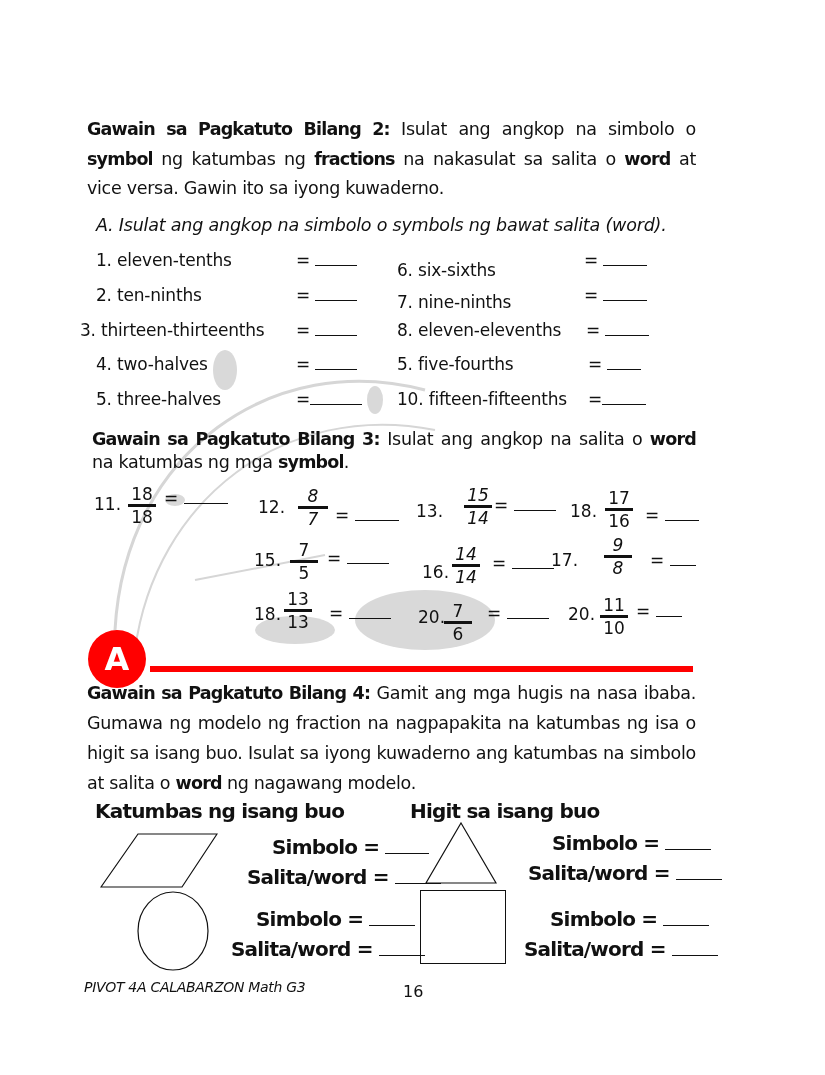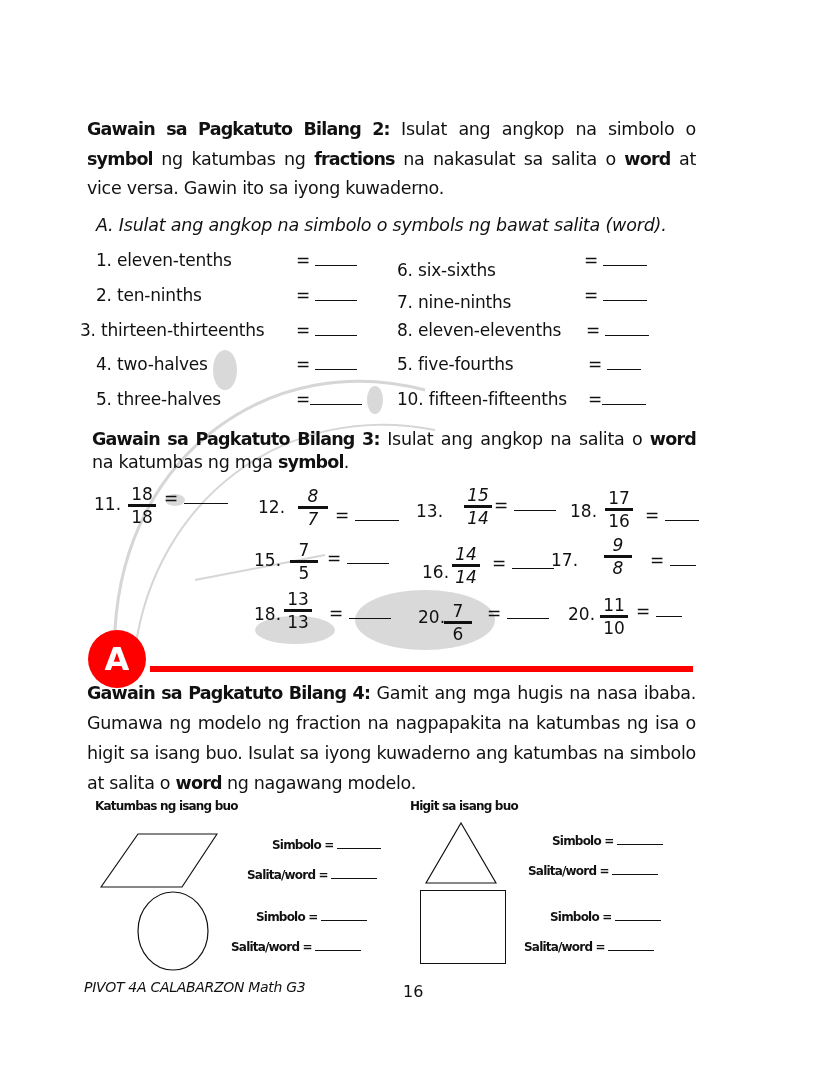--- a/index.html
+++ b/index.html
@@ -9,21 +9,21 @@
   .para { font-size: 17.5px; line-height: 29.5px; text-align: justify; text-align-last: left; letter-spacing: -0.3px; }
   .para b { font-weight: bold; letter-spacing: -0.8px; }
   .item { font-size: 17px; letter-spacing: -0.2px; white-space: nowrap; }
   .blank { display: inline-block; border-bottom: 1.2px solid #111; height: 14px; vertical-align: baseline; }
   .frac { position: absolute; text-align: center; font-size: 17px; line-height: 18px; }
   .frac .num, .frac .den { display: block; }
   .frac .bar { display: block; height: 3px; background: #111; margin: 1px 0; }
   .frac.it .num, .frac.it .den { font-style: italic; }
   .fnum { position: absolute; font-size: 17px; white-space: nowrap; }
   .eq { position: absolute; font-size: 17px; white-space: nowrap; }
-  .lbl { position: absolute; font-size: 12px; font-weight: bold; letter-spacing: -0.8px; white-space: nowrap; }
+  .lbl { position: absolute; font-size: 20px; font-weight: bold; letter-spacing: -0.8px; white-space: nowrap; }
   .lbl .blank { width: 48px; }
   .watermark { position: absolute; left: 95px; top: 330px; width: 420px; height: 330px; pointer-events: none; }
 </style>
 </head>
 <body>
 
 <svg class="watermark" viewBox="0 0 420 330">
   <g fill="none" stroke="#d6d6d6" stroke-width="2">
     <path d="M20 300 C 30 120, 180 20, 330 60" stroke-width="3"></path>
     <path d="M40 320 C 60 170, 190 70, 340 100"></path>

